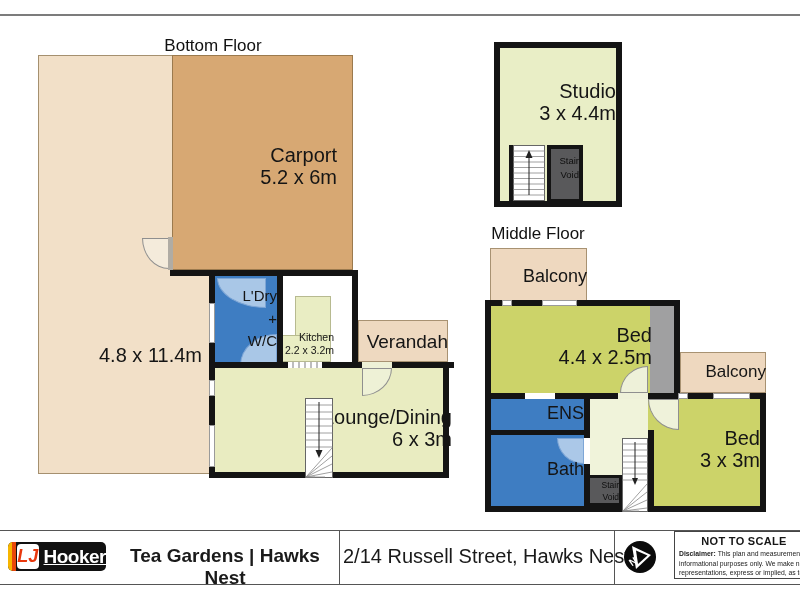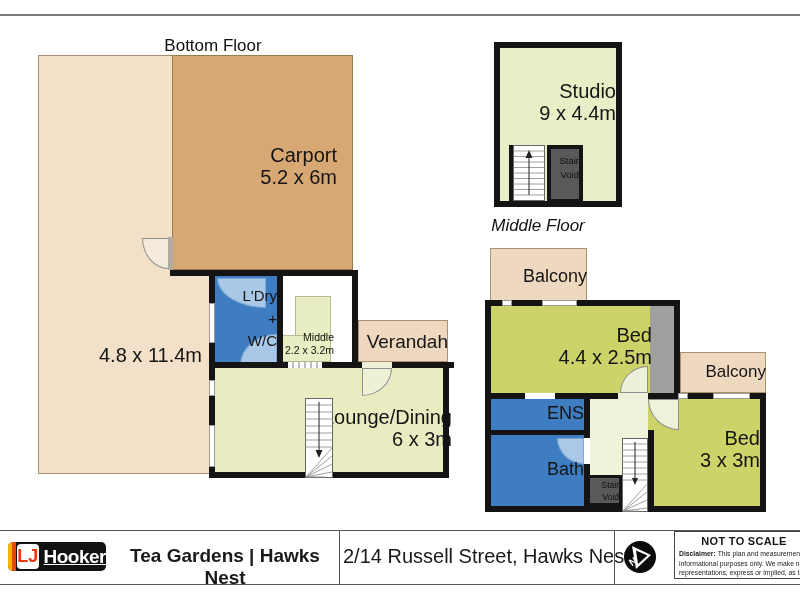--- a/index.html
+++ b/index.html
@@ -15,21 +15,21 @@
   .arc{position:absolute;box-sizing:border-box;border:1px solid #8f8f8f;}
   .rule{position:absolute;background:#7c7c7c;}
   
   .fdiv{position:absolute;top:530px;height:54px;width:1px;background:#555;}
   #logo{position:absolute;left:8px;top:542px;width:98px;height:29px;background:#111;
         border-radius:5px;display:flex;align-items:center;overflow:hidden;}
   #logo .stripes{width:10px;height:29px;
         background:linear-gradient(90deg,#f7b500 0 50%,#e8470a 50% 100%);}
   #logo .ljbox{background:#fff;border-radius:4px;width:27px;height:25px;margin-left:1px;
         display:flex;align-items:center;justify-content:center;
-        color:#e8380d;font-weight:bold;font-size:18px;}
+        color:#e8380d;font-weight:bold;font-size:18px;font-style:italic;}
   #logo .hooker{color:#fff;font-weight:bold;font-size:19px;letter-spacing:-0.5px;padding:0 0 0 5px;text-decoration:underline;}
   #nts{position:absolute;left:674px;top:531px;width:140px;height:48px;border:1px solid #444;
        box-sizing:border-box;overflow:hidden;background:#fff;}
   #nts .h{font-weight:bold;font-size:11px;text-align:center;margin-top:3px;letter-spacing:0.3px;}
   #nts .d{font-size:6.8px;line-height:1.4;margin:2px 0 0 4px;white-space:nowrap;color:#222;}
   #nts .d b{margin-right:2px;}
 </style>
 </head>
 <body>
 
@@ -64,21 +64,21 @@
   <div class="lbl" style="left:215px;top:285px;width:62px;font-size:15px;line-height:1.5;">
     <span>L'Dry</span>
     <span>+</span>
     <span>W/C</span>
   </div>
 
   <div class="room" style="left:283px;top:276px;width:69px;height:86px;background:#ffffff;"></div>
   <div class="room" style="left:295px;top:296px;width:36px;height:40px;background:#e9edc3;border:1px solid #b7ba90;border-bottom:none;"></div>
   <div class="room" style="left:283px;top:335px;width:48px;height:27px;background:#e9edc3;border:1px solid #b7ba90;border-left:none;"></div>
   <div class="lbl" style="left:274px;top:331px;width:60px;font-size:10.5px;line-height:1.25;">
-    <span>Middle</span>
+    <span>Kitchen</span>
     <span>2.2 x 3.2m</span>
   </div>
 
   <div class="room" style="left:358px;top:320px;width:90px;height:42px;background:#eed9c0;border:1px solid #a89272;"></div>
   <div class="lbl" style="left:358px;top:331px;width:90px;font-size:19px;">
     <span>Verandah</span>
   </div>
 
   <div class="wall" style="left:209px;top:362px;width:245px;height:6px;"></div>
   <div class="wall" style="left:209px;top:362px;width:6px;height:116px;"></div>
@@ -116,21 +116,21 @@
       <line x1="1" y1="79" x2="20" y2="79"></line>
         <line x1="1" y1="79" x2="10" y2="79"></line>
     </g>
     <line x1="14" y1="4" x2="14" y2="53" stroke="#222" stroke-width="1"></line>
     <polygon points="10.5,52 17.5,52 14,60" fill="#222"></polygon>
   </svg>
 
   <div class="room" style="left:494px;top:42px;width:128px;height:165px;background:#e9eec6;border:6px solid #141414;"></div>
   <div class="lbl" style="left:500px;top:80px;width:116px;font-size:20px;">
     <span>Studio</span>
-    <span>9 x 4.4m</span>
+    <span>3 x 4.4m</span>
   </div>
   <div class="wall" style="left:509px;top:145px;width:4px;height:56px;"></div>
   <svg class="abs" style="left:513px;top:145px;" width="32" height="56" viewBox="0 0 32 56">
     <rect x="0.5" y="0.5" width="31" height="55" fill="#ffffff" stroke="#666" stroke-width="1"></rect>
     <g stroke="#888" stroke-width="0.8">
       <line x1="0.5" y1="6" x2="31.5" y2="6"></line>
         <line x1="0.5" y1="11.5" x2="31.5" y2="11.5"></line>
       <line x1="0.5" y1="17" x2="31.5" y2="17"></line>
         <line x1="0.5" y1="22.5" x2="31.5" y2="22.5"></line>
       <line x1="0.5" y1="28" x2="31.5" y2="28"></line>
@@ -142,21 +142,21 @@
     <line x1="16" y1="50" x2="16" y2="11" stroke="#222" stroke-width="1"></line>
     <polygon points="12.5,13 19.5,13 16,5" fill="#222"></polygon>
   </svg>
   <div class="room" style="left:547px;top:145px;width:36px;height:58px;background:#59595b;border:4px solid #141414;">
     <div class="lbl" style="left:0;top:5px;width:28px;font-size:9.5px;line-height:1.45;color:#0e0e0e;">
       <span>Stair</span>
       <span>Void</span>
     </div>
   </div>
 
-  <div class="title" style="left:463px;top:216px;width:150px;font-style:italic;">Middle Floor</div>
+  <div class="title" style="left:463px;top:224px;width:150px;">Middle Floor</div>
 
   <div class="room" style="left:490px;top:248px;width:97px;height:53px;background:#eed8bf;border:1px solid #a89272;"></div>
   <div class="lbl" style="left:490px;top:266px;width:97px;font-size:18px;">
     <span>Balcony</span>
   </div>
   <div class="room" style="left:680px;top:352px;width:86px;height:41px;background:#eed8bf;border:1px solid #a89272;"></div>
   <div class="lbl" style="left:680px;top:362px;width:86px;font-size:17px;">
     <span>Balcony</span>
   </div>
 

